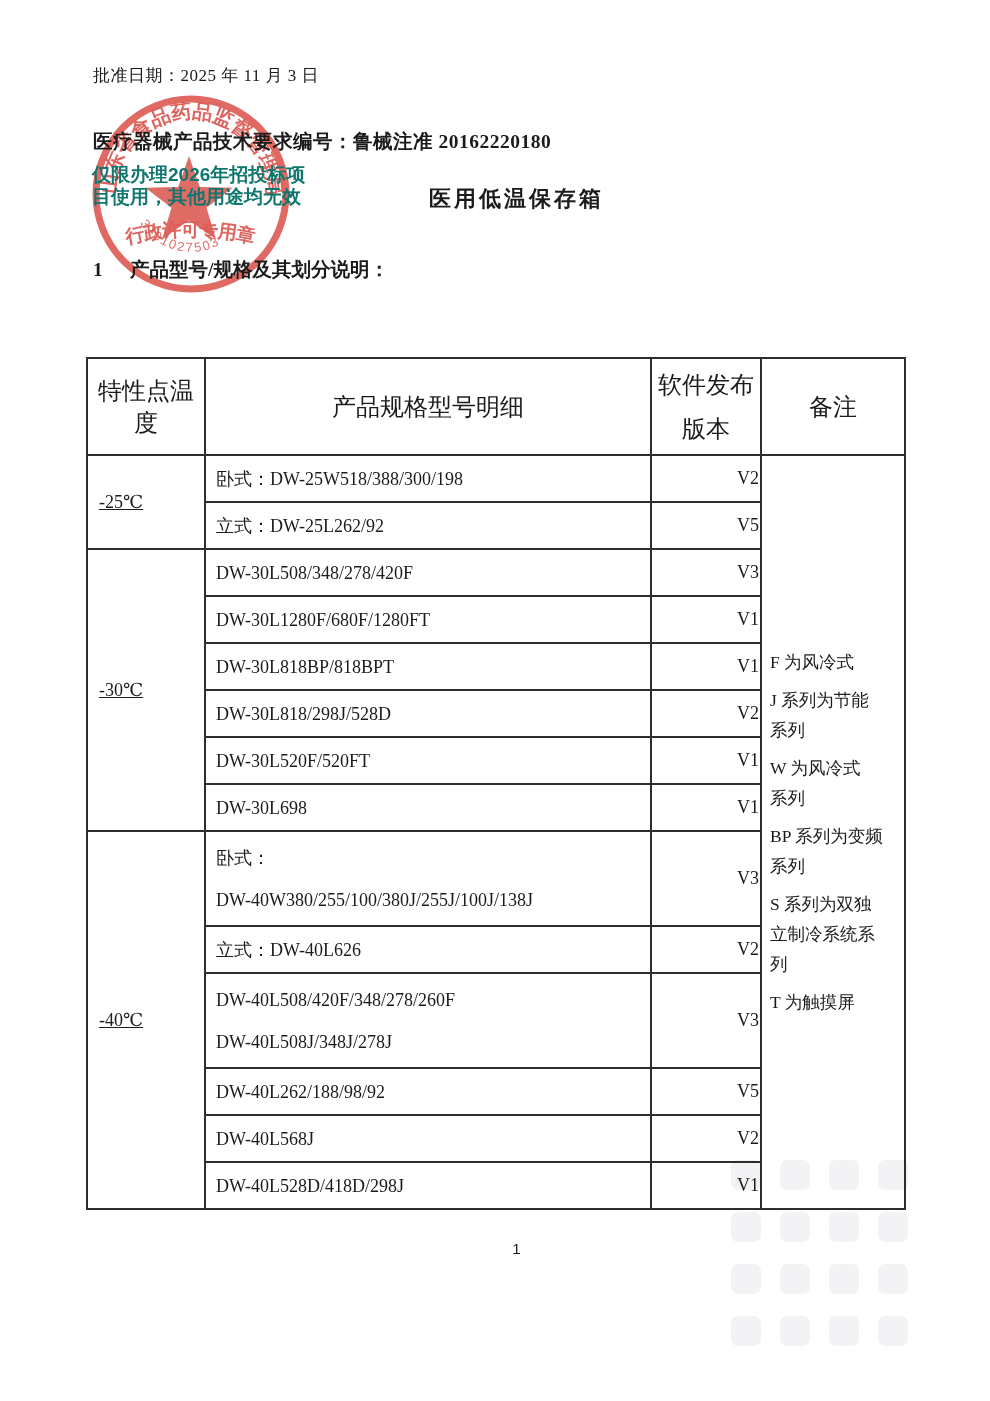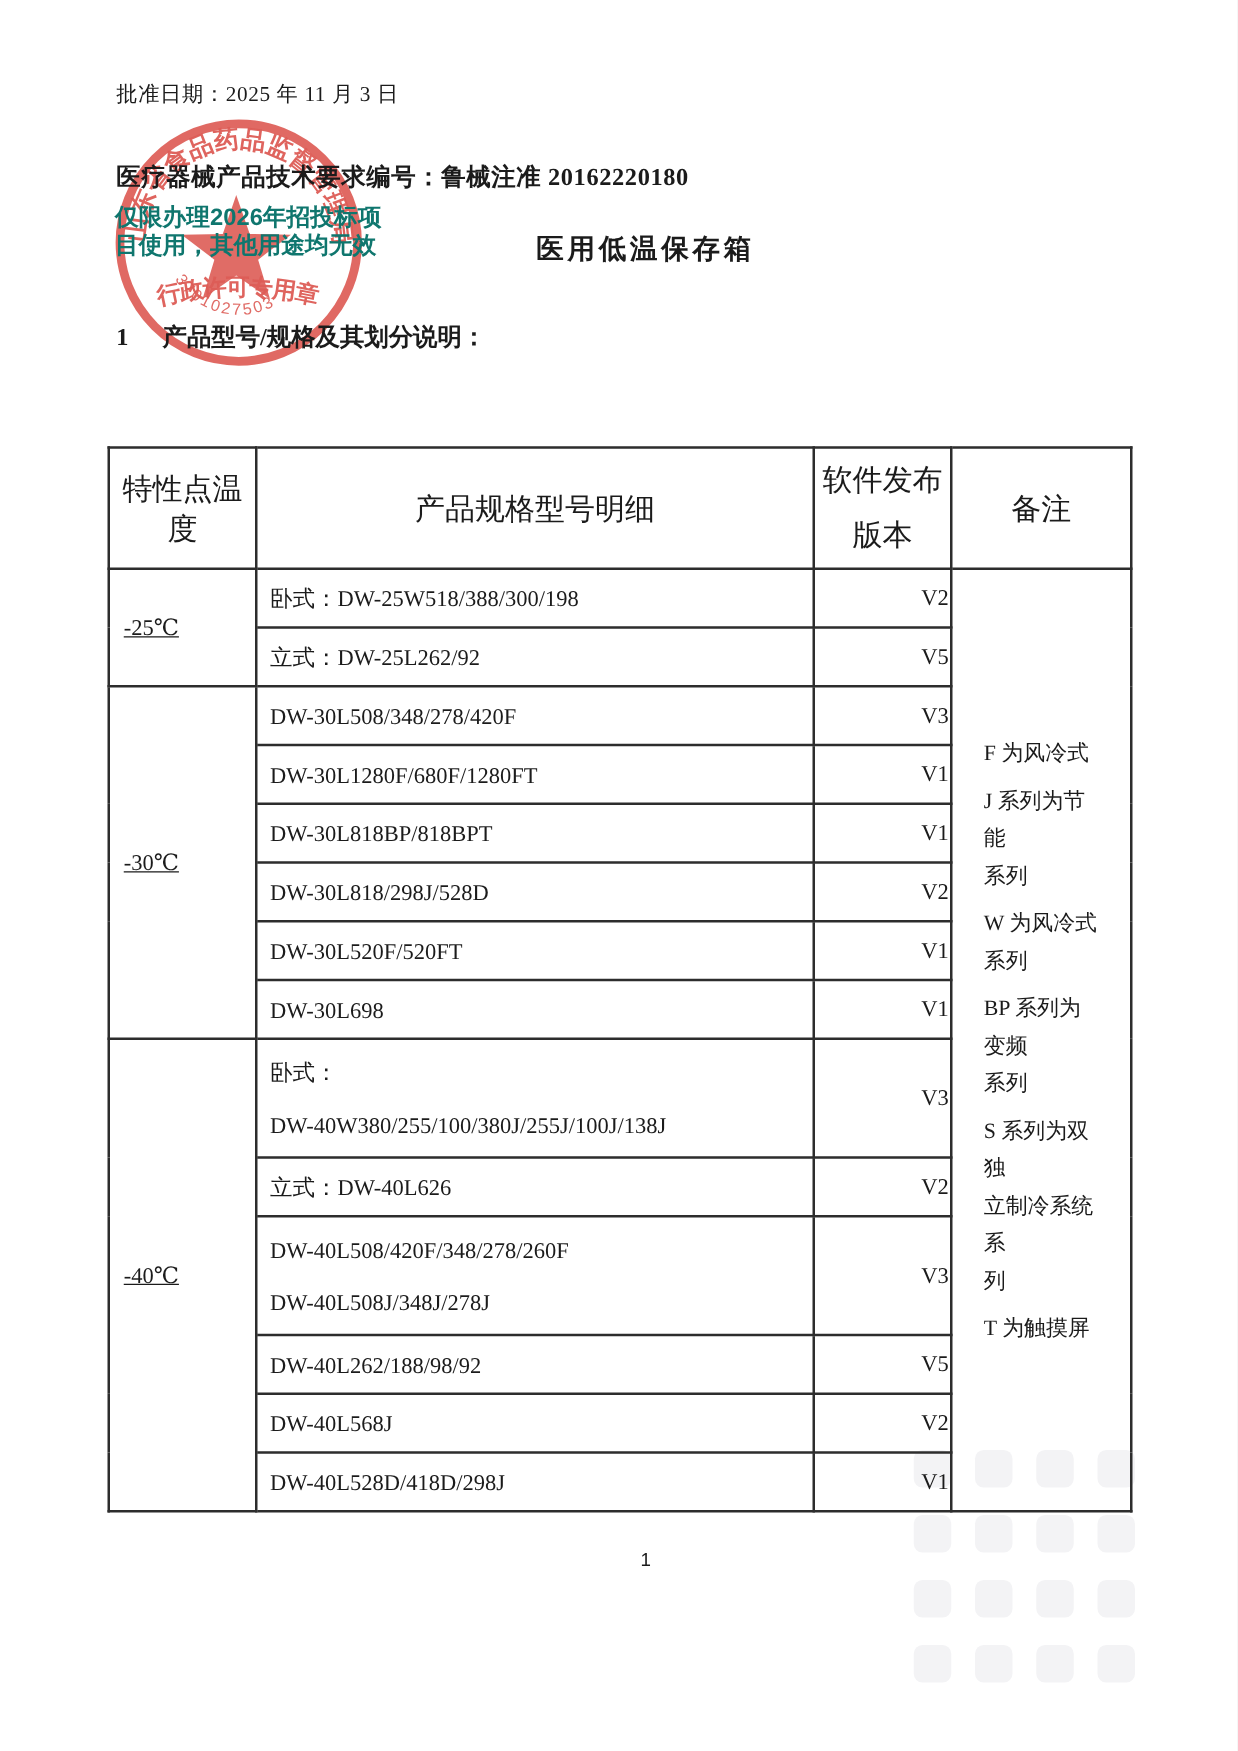--- a/index.html
+++ b/index.html
@@ -28,21 +28,21 @@
   .spec-table{position:absolute;left:86px;top:357px;z-index:1;
               border-collapse:collapse;table-layout:fixed;width:818px;
               font-size:18px;background:transparent;}
   .spec-table td{border:2px solid #2d2d2d;vertical-align:middle;overflow:hidden;}
   .hrow td{text-align:center;height:93px;font-size:24px;border-radius:14px;}
   .hc-version{white-space:pre-line;line-height:44px;}
   .temp-cell{text-align:left;padding-left:11px;text-decoration:underline;}
   .model-cell{text-align:left;padding-left:10px;white-space:pre-line;line-height:42px;}
   .ver-cell{text-align:right;}
   .remark-cell{padding:0 8px;font-size:17.5px;}
-  .remark-cell p{margin:8px 17px;line-height:30px;white-space:pre-line;}
+  .remark-cell p{margin:8px 0;line-height:30px;white-space:pre-line;}
   .r47{height:47px;} .r95{height:95px;}
   
   .pageno{position:absolute;left:0;right:0;top:1240px;text-align:center;
           font-size:15px;font-family:"Liberation Sans","DejaVu Sans",sans-serif;z-index:3;}
   
   .watermark-grid{position:absolute;left:731px;top:1160px;z-index:0;
     display:grid;grid-template-columns:repeat(4,30px);grid-auto-rows:30px;
     column-gap:19px;row-gap:22px;}
   .watermark-grid span{background:#f3f3f5;border-radius:7px;}
 </style>

